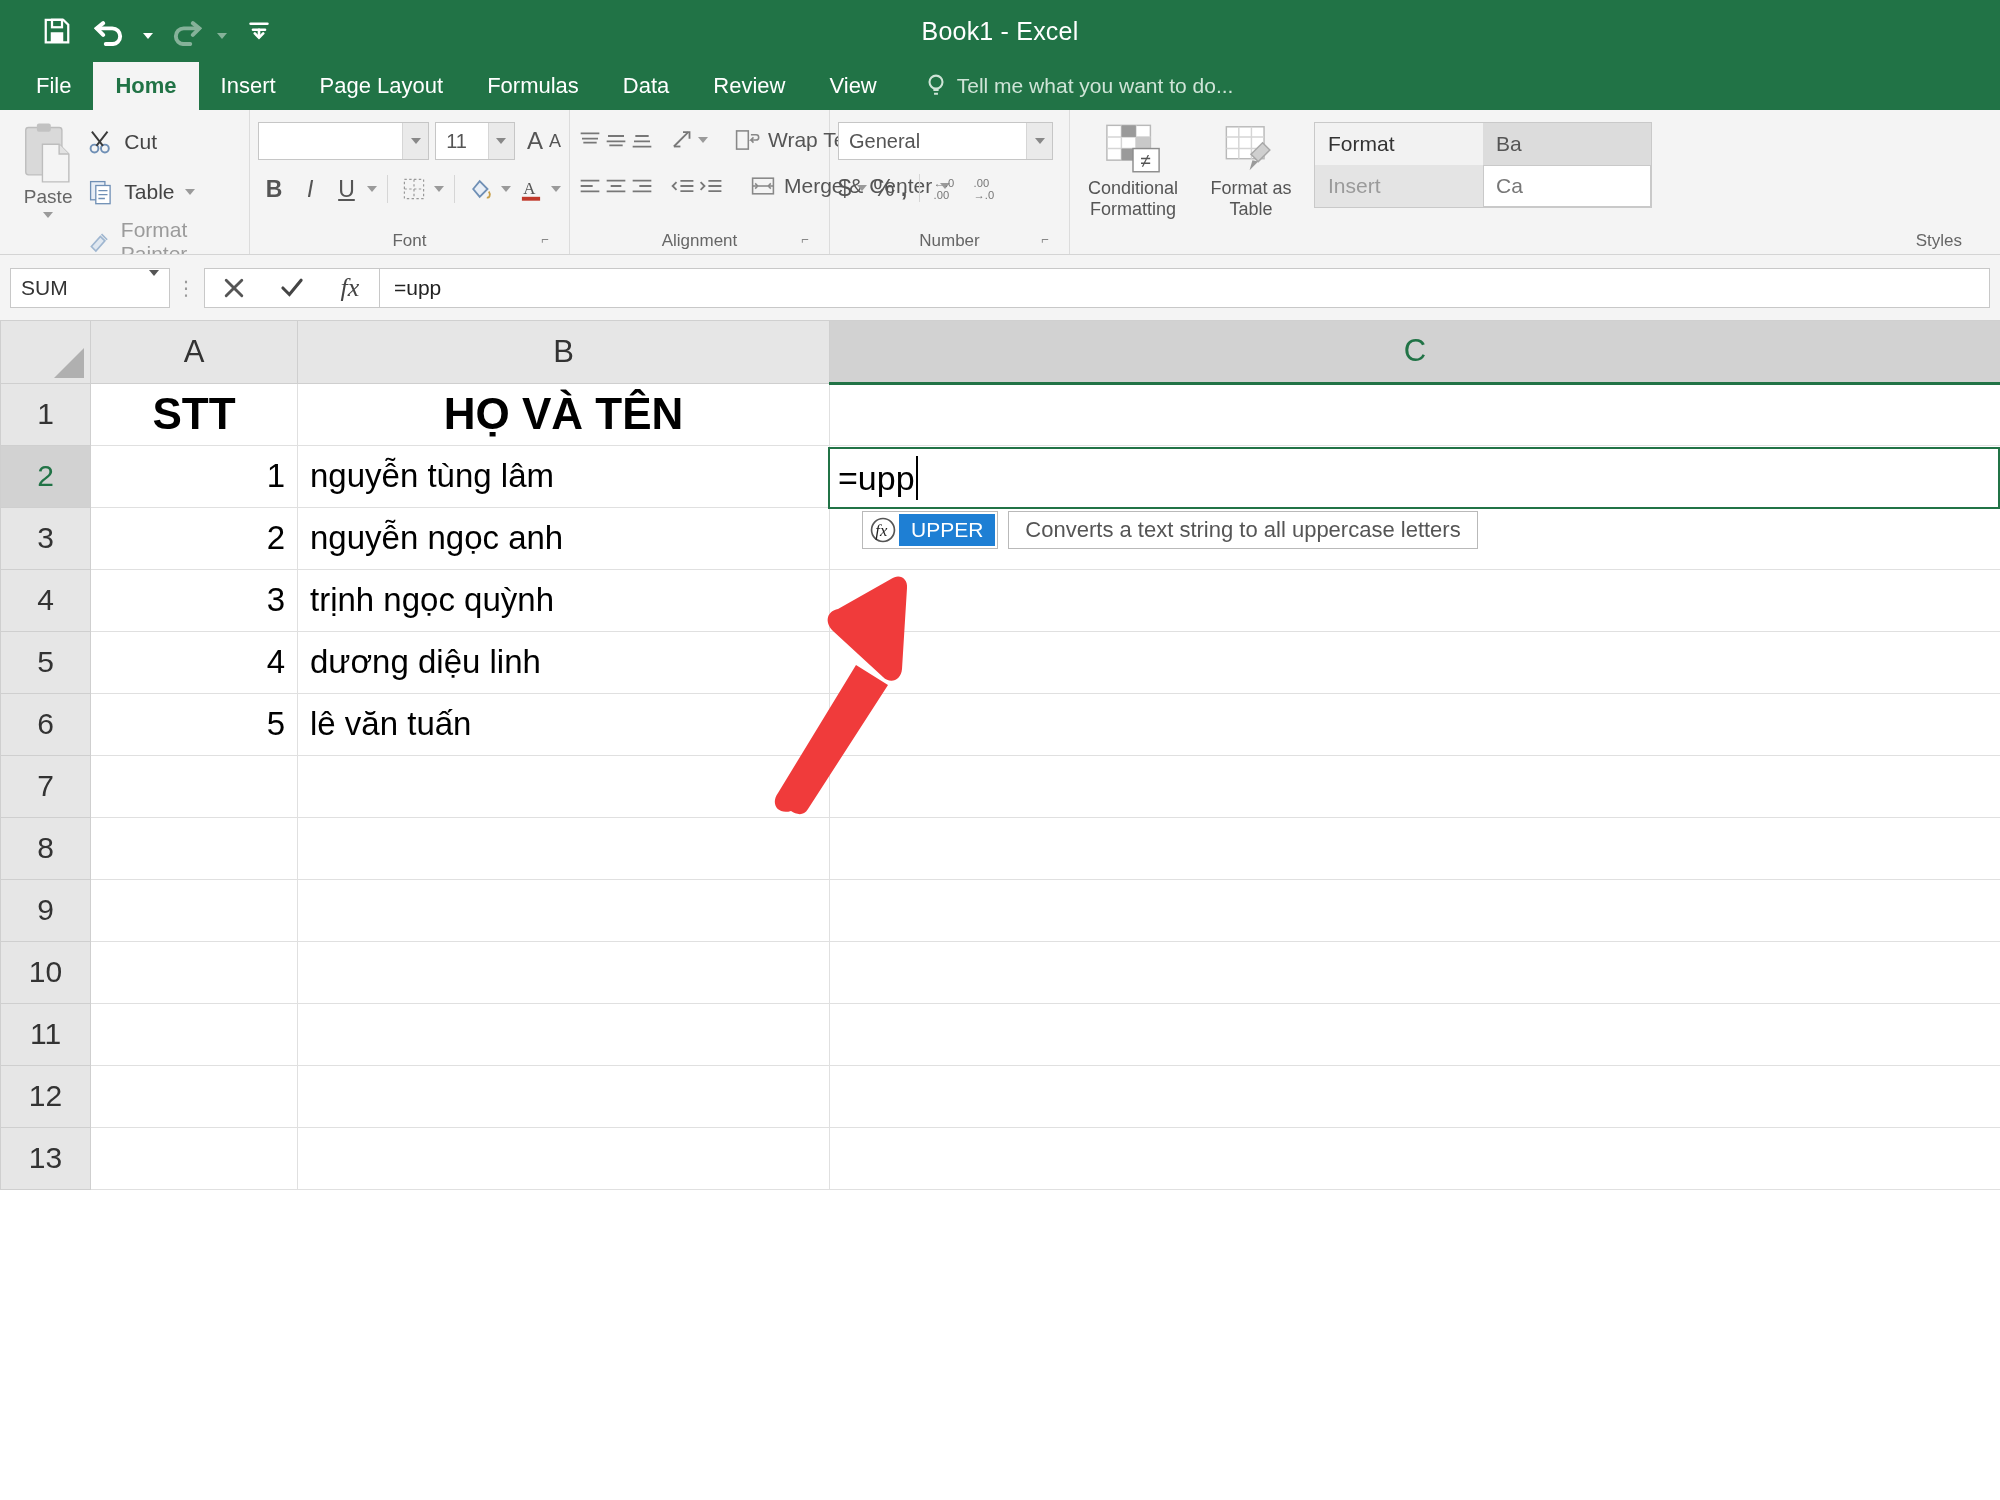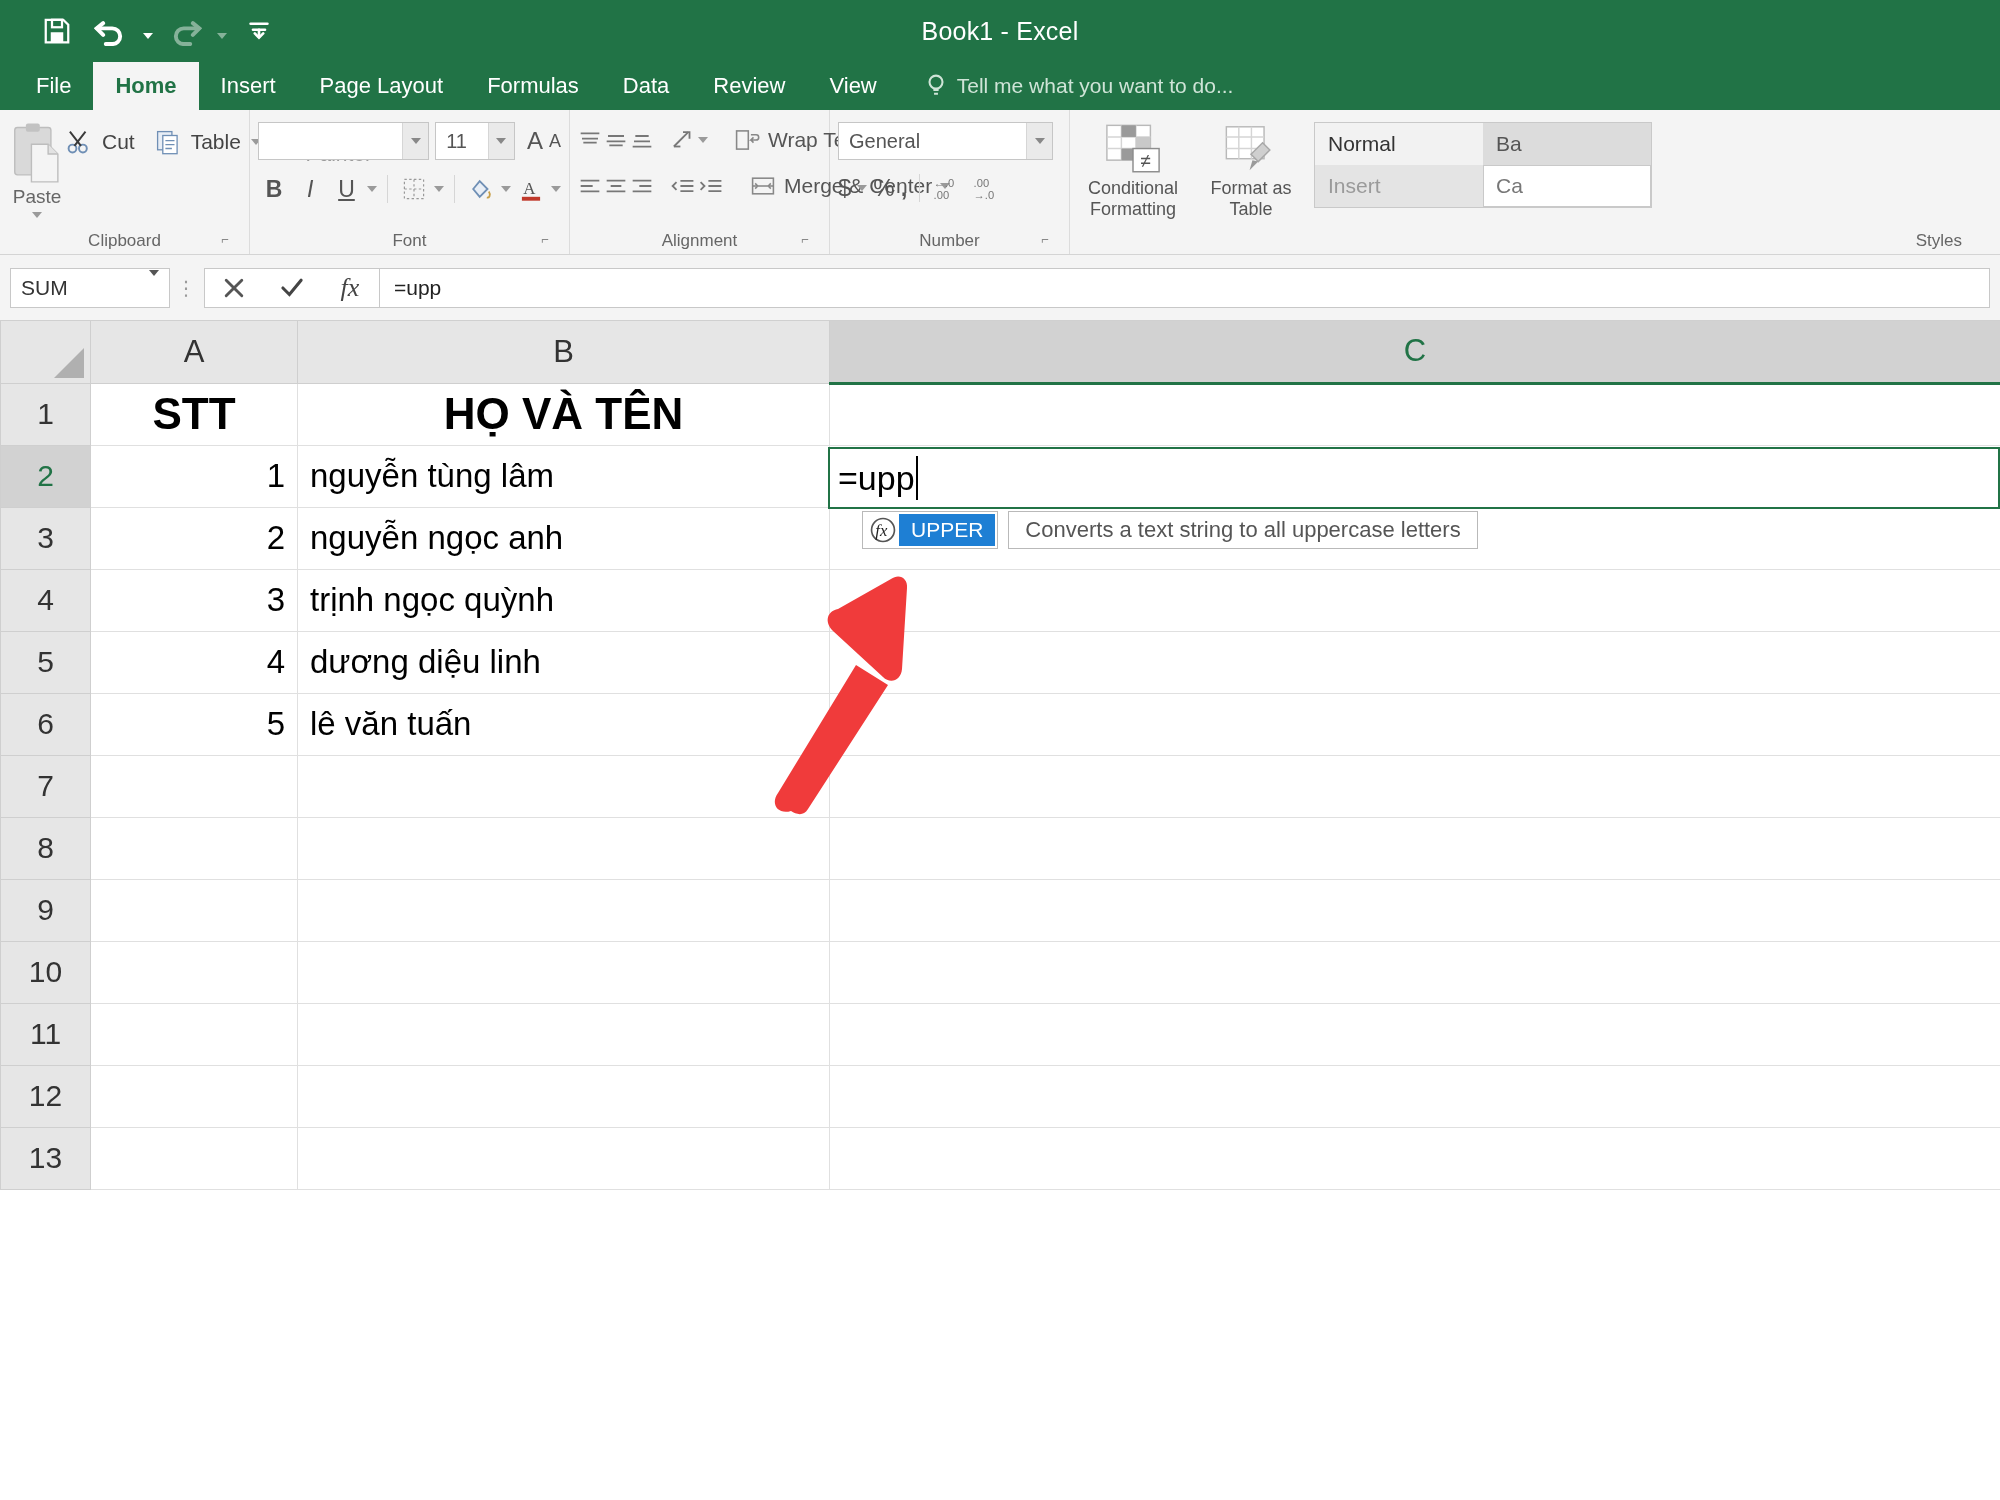--- a/index.html
+++ b/index.html
@@ -106,21 +106,21 @@
     color: #888; font-size: 13px;
   }
 
   
   .paste {
     width: 92px;
     display: flex; flex-direction: column; align-items: center;
     padding-top: 6px;
     color: #666; font-size: 19px;
   }
-  .clip-items { display: flex; flex-direction: row; gap: 20px; padding-top: 8px; }
+  .clip-items { display: flex; flex-direction: column; gap: 14px; padding-top: 8px; }
   .clip-item {
     display: flex; align-items: center; gap: 10px;
     font-size: 21px; color: #444;
     height: 36px;
   }
   .clip-item.dim { color: #9b9b9b; align-items: center; }
 
   
   .font-grp { width: 320px; }
   .font-row1 { display: flex; gap: 6px; align-items: center; padding-top: 6px; }
@@ -626,21 +626,21 @@
           <svg width="58" height="56" viewBox="0 0 40 38">
             <rect x="3" y="3" width="26" height="22" fill="#ffffff" stroke="#b9b9b9"></rect>
             <path d="M11.6 3 V25 M20.3 3 V25 M3 10 H29 M3 18 H29" stroke="#d5d5d5"></path>
             <path d="M20 22 l8 -8 l5 5 l-8 8 z" fill="#cfcfcf" stroke="#a8a8a8"></path>
             <path d="M25 27 l-6 6 l2 -7 z" fill="#9a9a9a"></path>
           </svg>
           <span>Format as Table</span>
         </div>
         <div class="gallery">
           <div class="gal-col">
-            <div class="gal-cell gc-normal">Normal</div>
+            <div class="gal-cell gc-normal">Format</div>
             <div class="gal-cell gc-neutral">Insert</div>
           </div>
           <div class="gal-col">
             <div class="gal-cell gc-bad">Ba</div>
             <div class="gal-cell gc-calc">Ca</div>
           </div>
         </div>
       </div>
     </div>
     <div class="grp-label" style="justify-content:flex-end;padding-right:30px">

